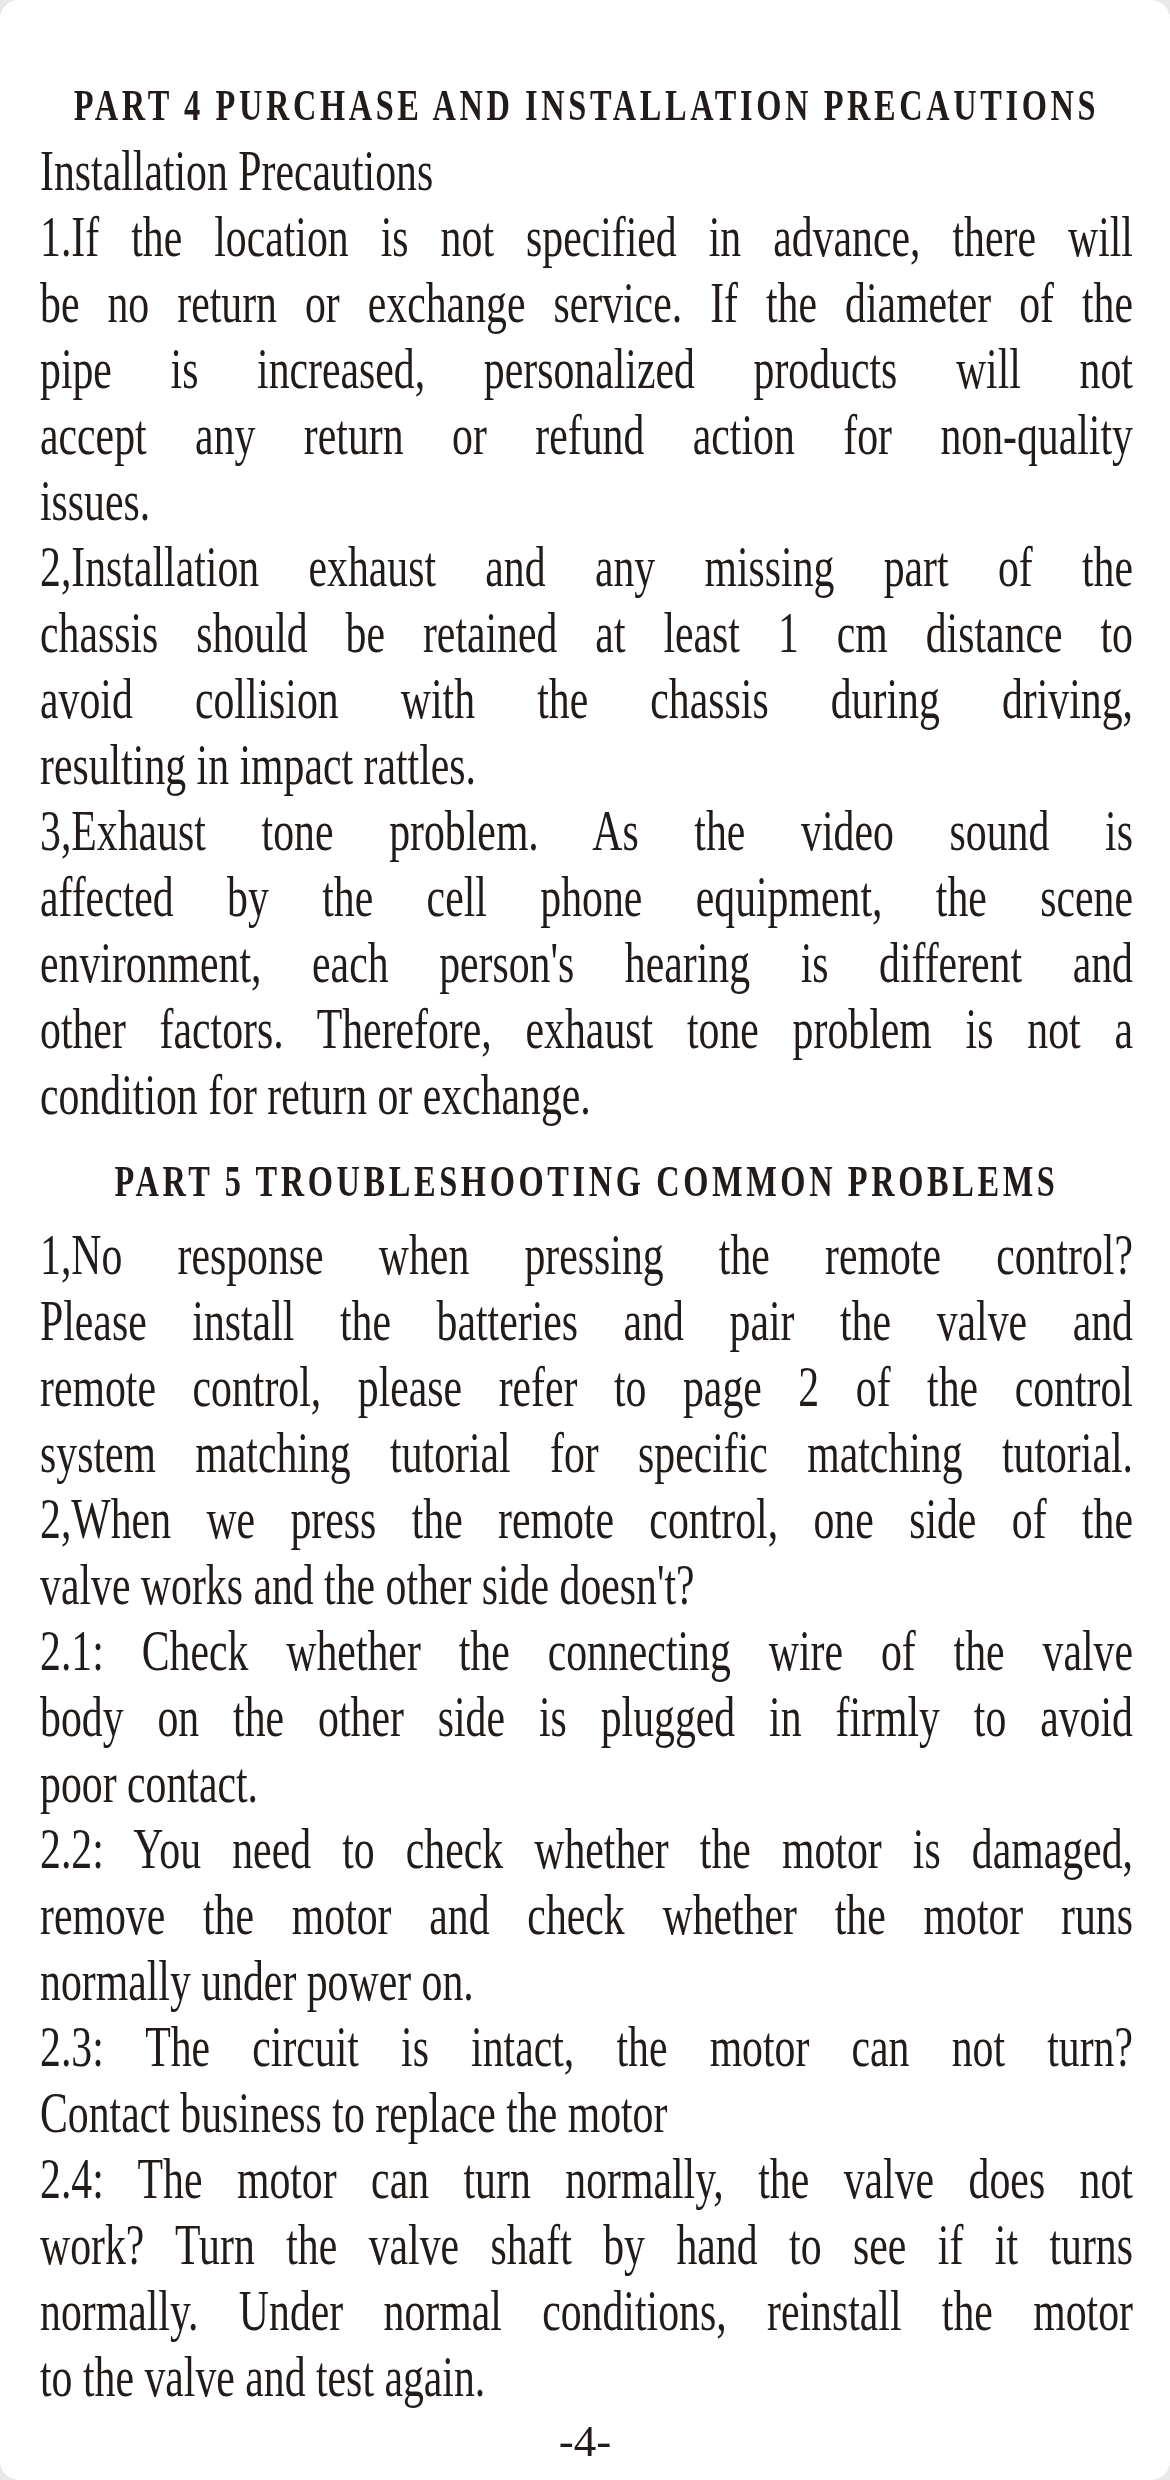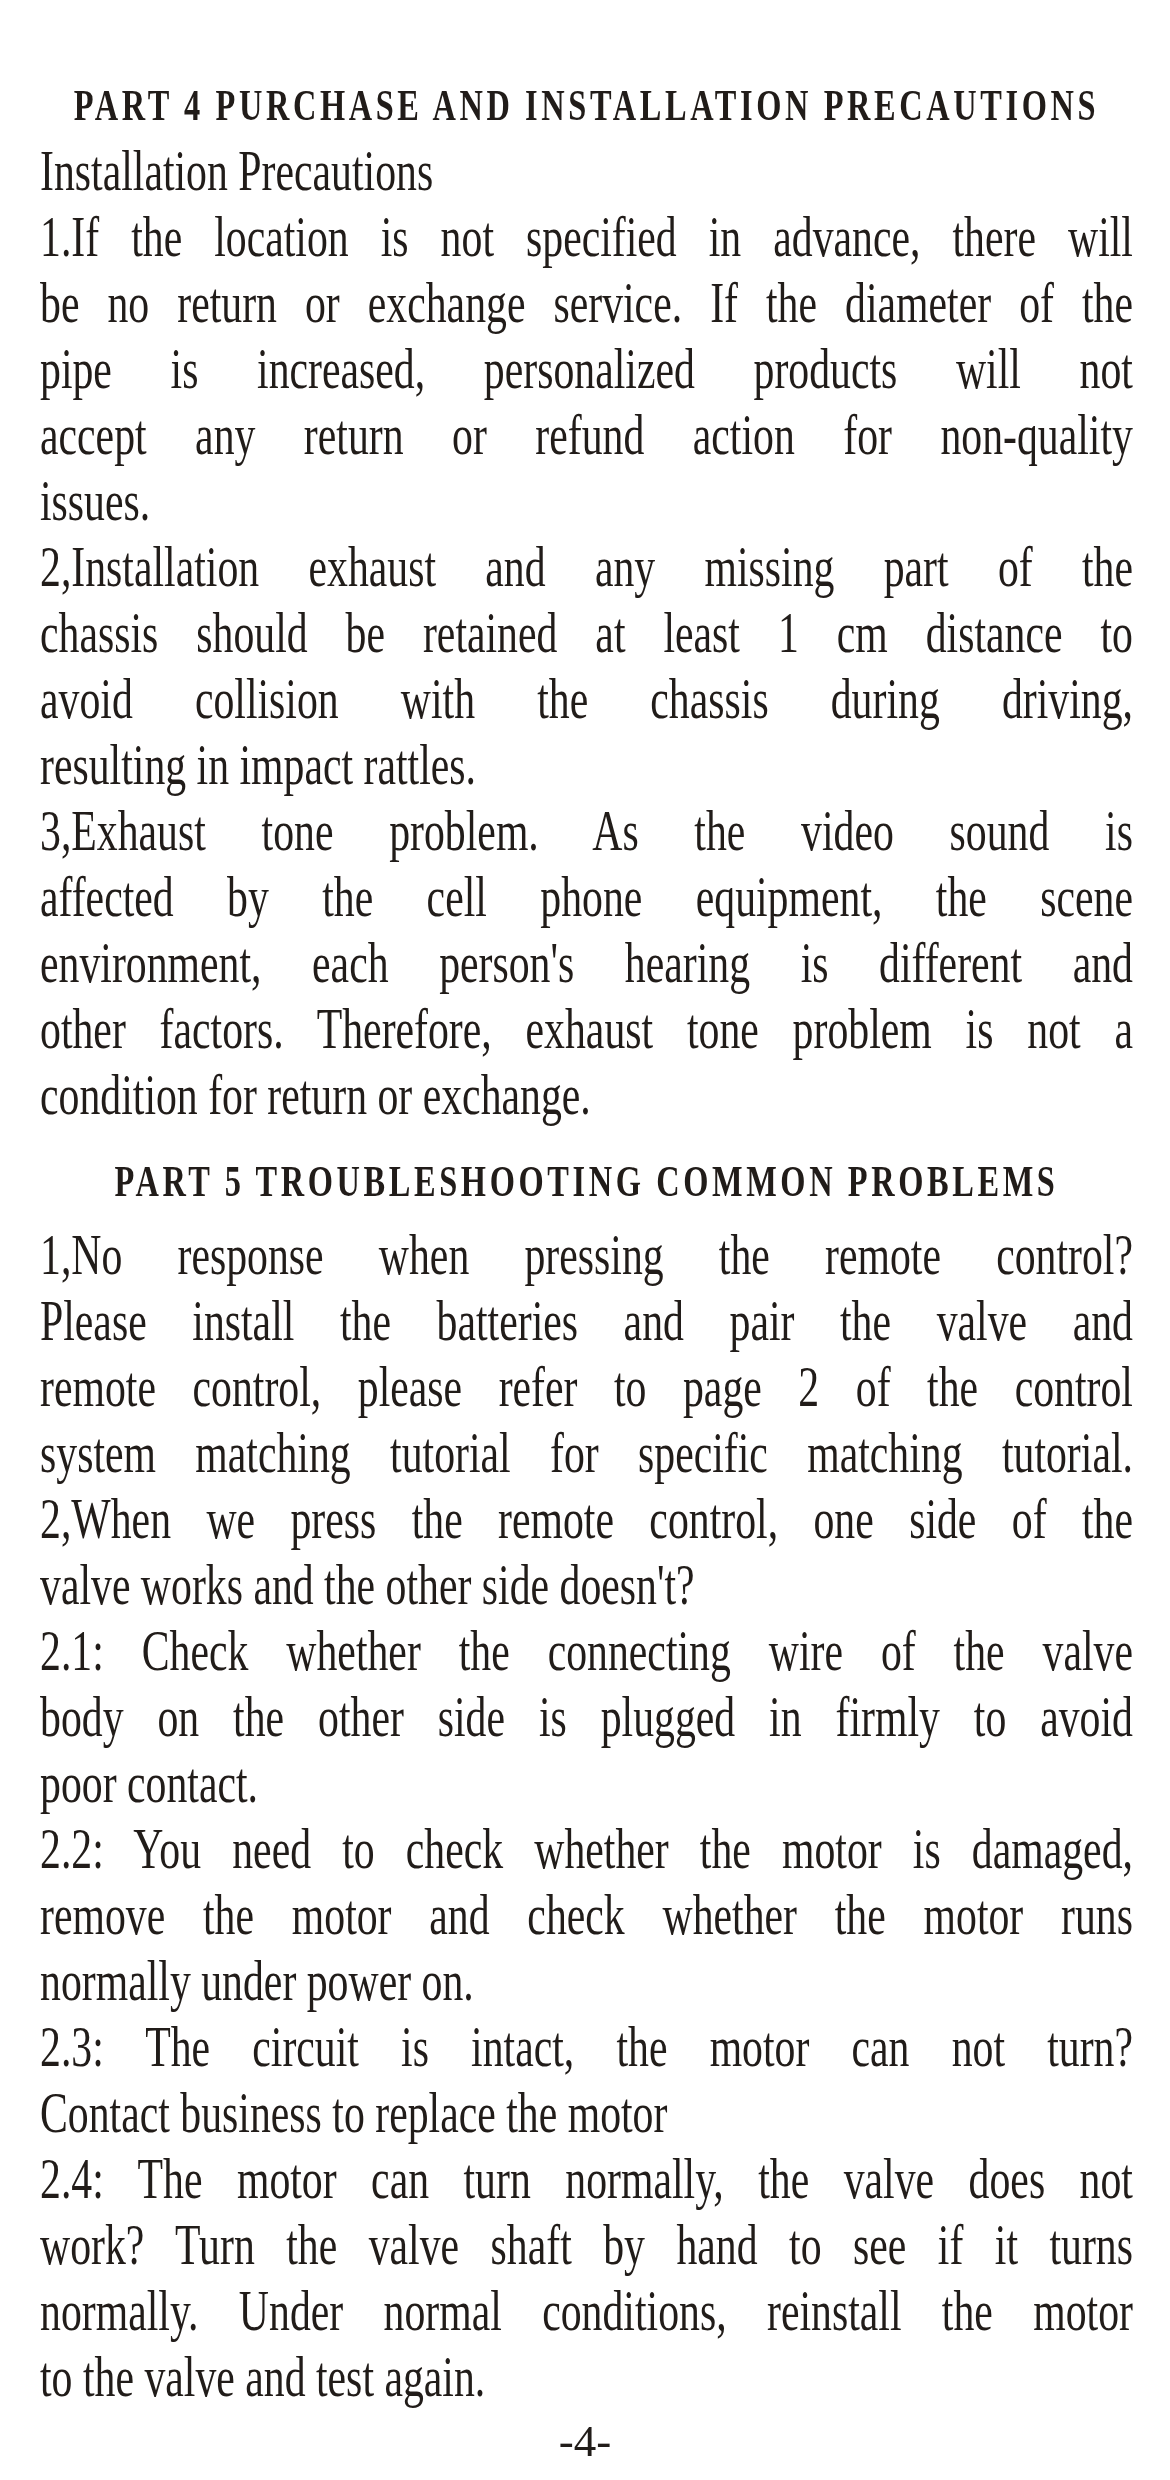--- a/index.html
+++ b/index.html
@@ -4,20 +4,21 @@
 <style>
   html,body { margin:0; padding:0; background:#e8e8e8; }
   .page {
     position:relative;
     width:1170px; height:2480px;
     margin:0 auto;
     background:#ffffff;
     overflow:hidden;
     font-family:"Liberation Serif","DejaVu Serif",serif;
     color:#211c19;
+    border-radius:19px;
   }
   
   .content {
     position:absolute;
     left:40px; top:0;
     width:1518px;
     transform:scaleX(0.72);
     transform-origin:0 0;
     font-size:58px;
     line-height:66px;

